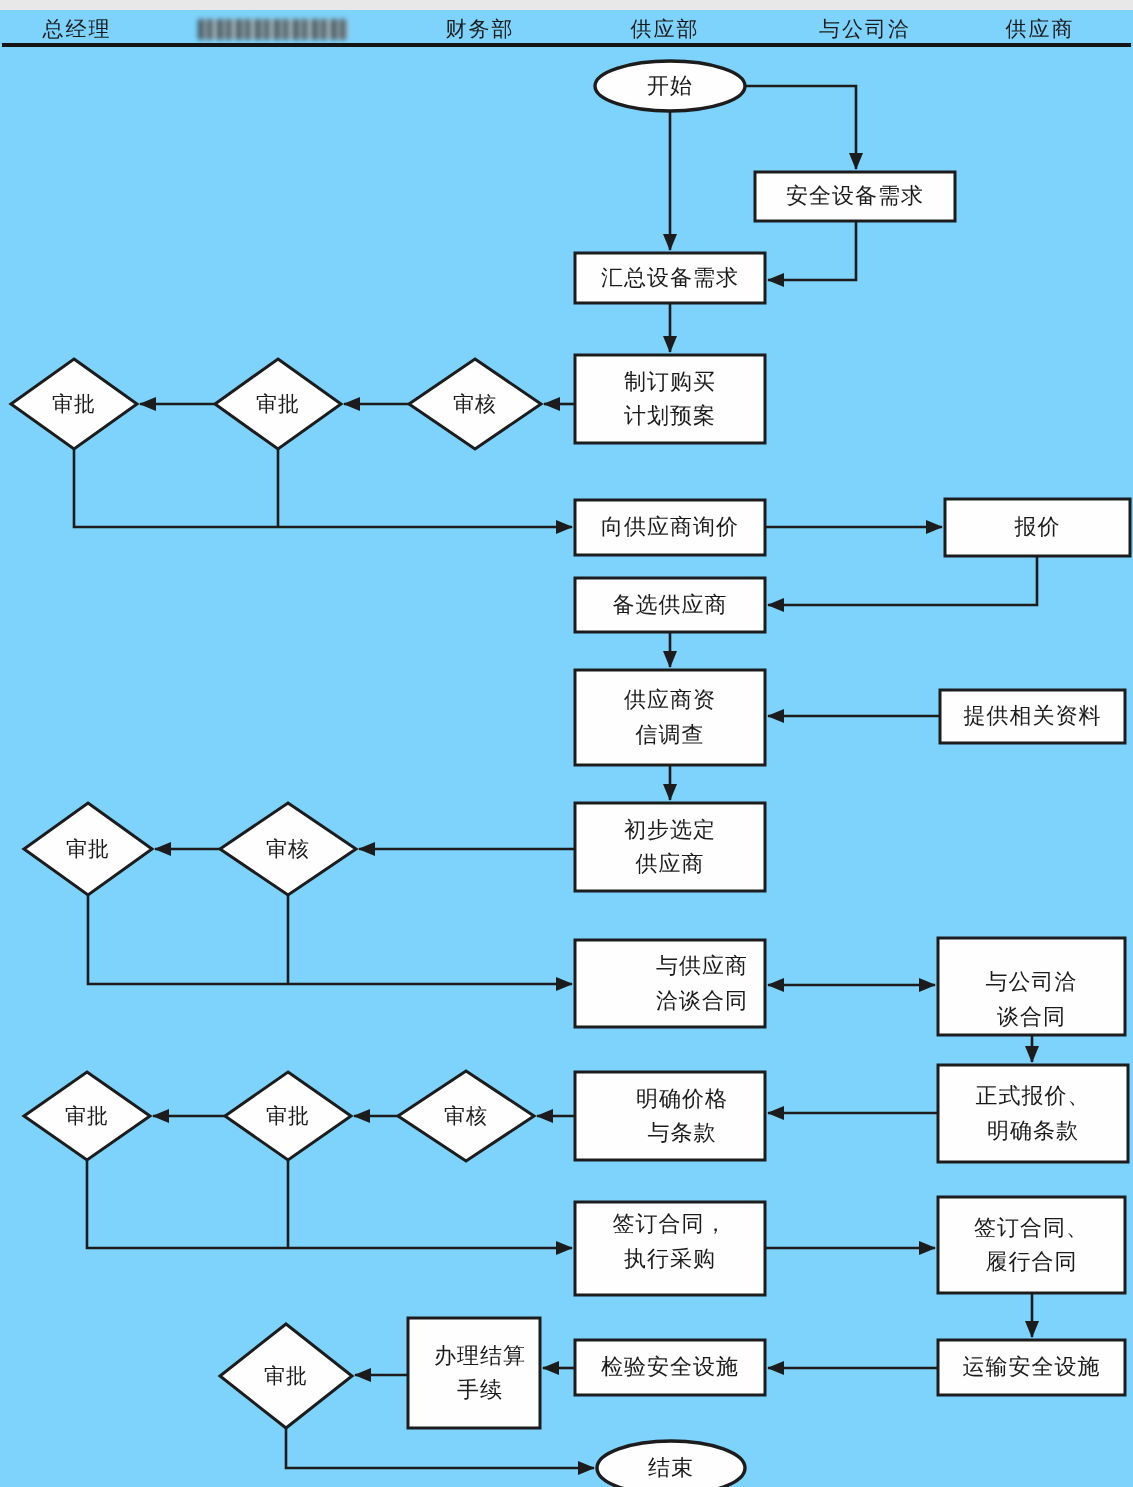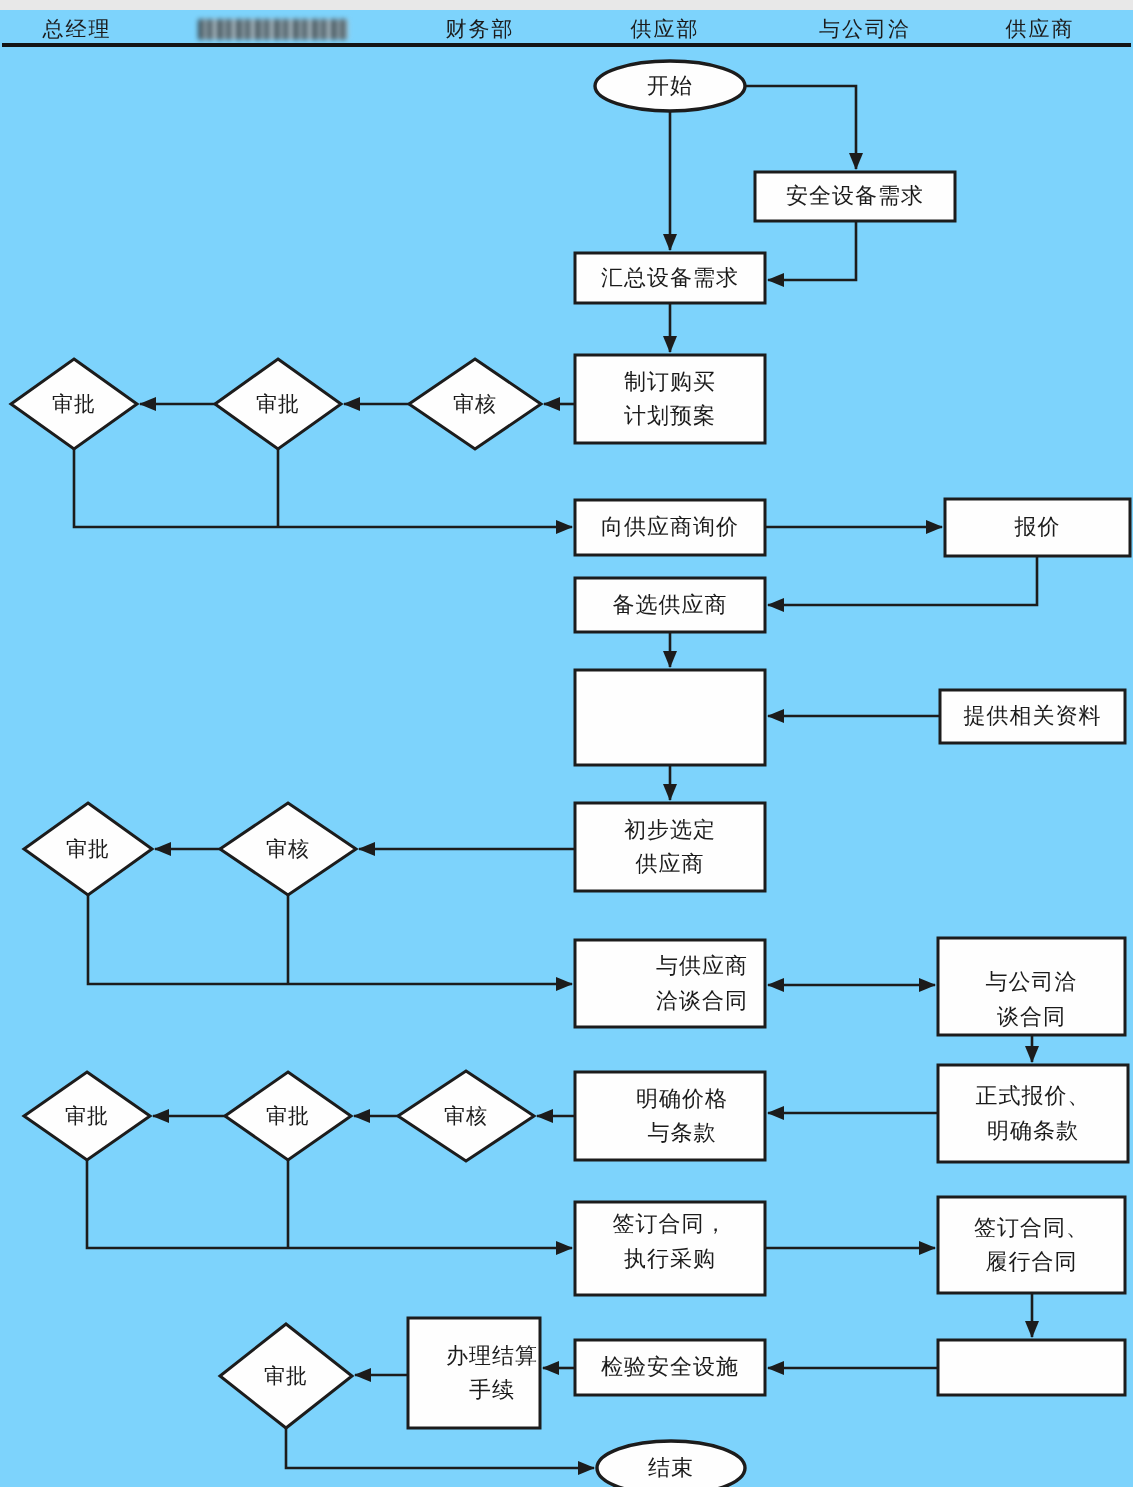--- a/index.html
+++ b/index.html
@@ -122,20 +122,22 @@
   <div class="lbl" style="left:755px;top:162px;width:200px;height:49px;">安全设备需求</div>
   <div class="lbl" style="left:575px;top:243px;width:190px;height:50px;">汇总设备需求</div>
   <div class="lbl" style="left:575px;top:345px;width:190px;height:88px;">制订购买
 计划预案</div>
   <div class="lbl small" style="left:409px;top:349px;width:132px;height:90px;">审核</div>
   <div class="lbl small" style="left:215px;top:349px;width:126px;height:90px;">审批</div>
   <div class="lbl small" style="left:11px;top:349px;width:126px;height:90px;">审批</div>
   <div class="lbl" style="left:575px;top:490px;width:190px;height:55px;">向供应商询价</div>
   <div class="lbl" style="left:945px;top:489px;width:185px;height:57px;">报价</div>
   <div class="lbl" style="left:575px;top:568px;width:190px;height:54px;">备选供应商</div>
+  <div class="lbl" style="left:575px;top:660px;width:190px;height:95px;">供应商资
+信调查</div>
   <div class="lbl" style="left:940px;top:680px;width:185px;height:53px;">提供相关资料</div>
   <div class="lbl" style="left:575px;top:793px;width:190px;height:88px;">初步选定
 供应商</div>
   <div class="lbl small" style="left:220px;top:793px;width:136px;height:92px;">审核</div>
   <div class="lbl small" style="left:24px;top:793px;width:128px;height:92px;">审批</div>
   <div class="lbl" style="left:575px;top:930px;width:190px;height:87px;padding-left:32px;">与供应商
 洽谈合同</div>
   <div class="lbl" style="left:938px;top:928px;width:187px;height:123px;">与公司洽
 谈合同</div>
   <div class="lbl" style="left:575px;top:1062px;width:190px;height:88px;padding-left:12px;">明确价格
@@ -143,18 +145,19 @@
   <div class="lbl" style="left:938px;top:1055px;width:190px;height:97px;">正式报价、
 明确条款</div>
   <div class="lbl small" style="left:398px;top:1061px;width:136px;height:90px;">审核</div>
   <div class="lbl small" style="left:225px;top:1062px;width:126px;height:88px;">审批</div>
   <div class="lbl small" style="left:24px;top:1062px;width:126px;height:88px;">审批</div>
   <div class="lbl" style="left:575px;top:1192px;width:190px;height:79px;">签订合同，
 执行采购</div>
   <div class="lbl" style="left:938px;top:1187px;width:187px;height:96px;">签订合同、
 履行合同</div>
   <div class="lbl" style="left:575px;top:1330px;width:190px;height:55px;">检验安全设施</div>
-  <div class="lbl" style="left:420px;top:1308px;width:144px;height:110px;">办理结算
+  <div class="lbl" style="left:938px;top:1330px;width:187px;height:55px;">运输安全设施</div>
+  <div class="lbl" style="left:408px;top:1308px;width:144px;height:110px;">办理结算
 手续</div>
   <div class="lbl small" style="left:220px;top:1314px;width:132px;height:104px;">审批</div>
   <div class="lbl" style="left:597px;top:1431px;width:148px;height:54px;">结束</div>
 
 </div>
 
 </body></html>

